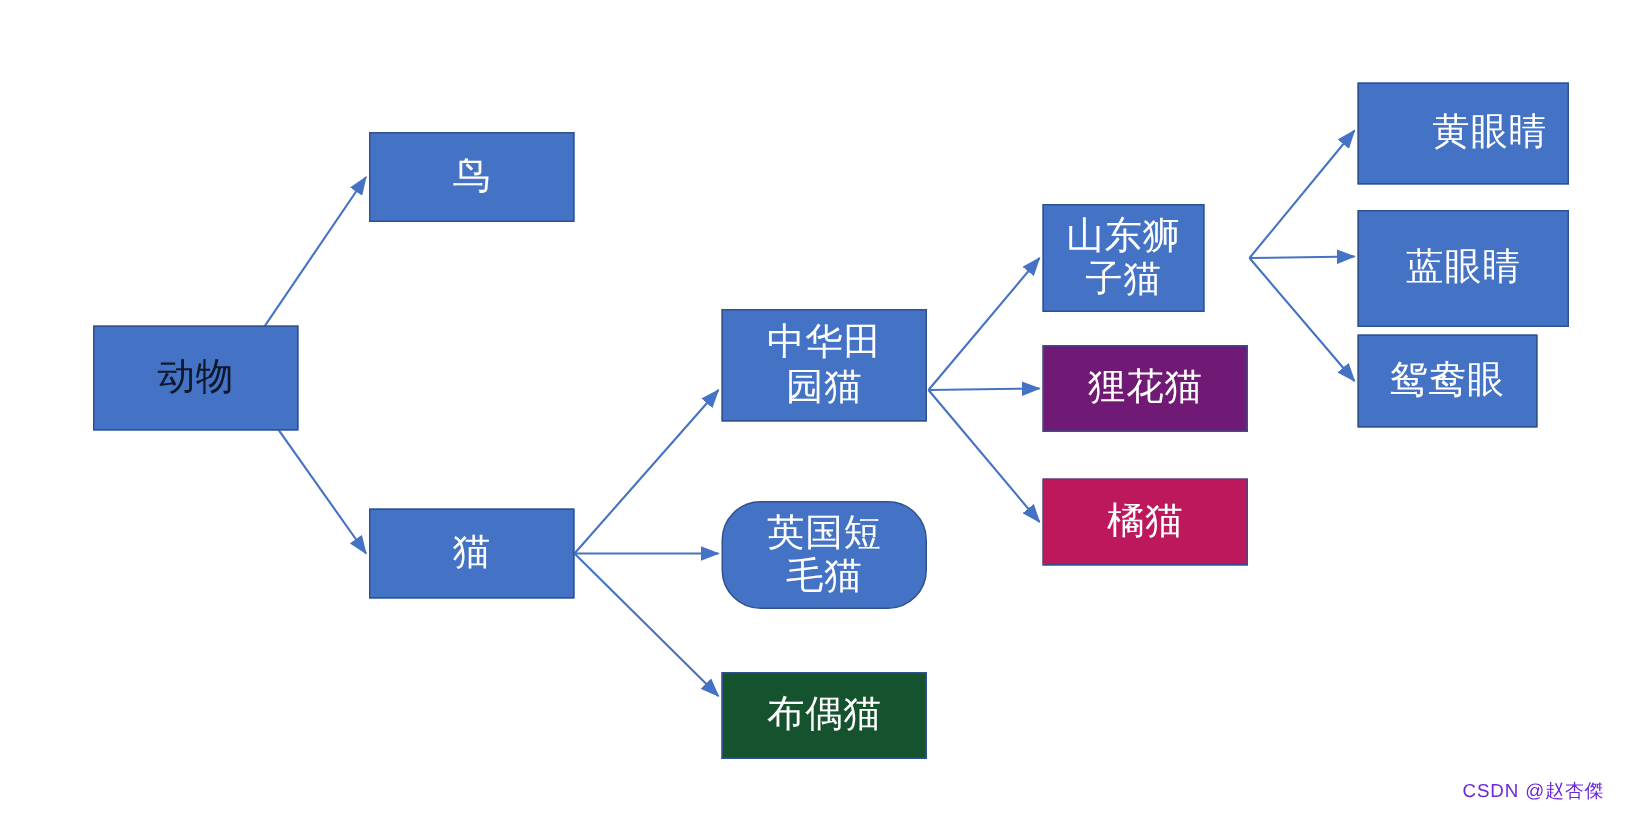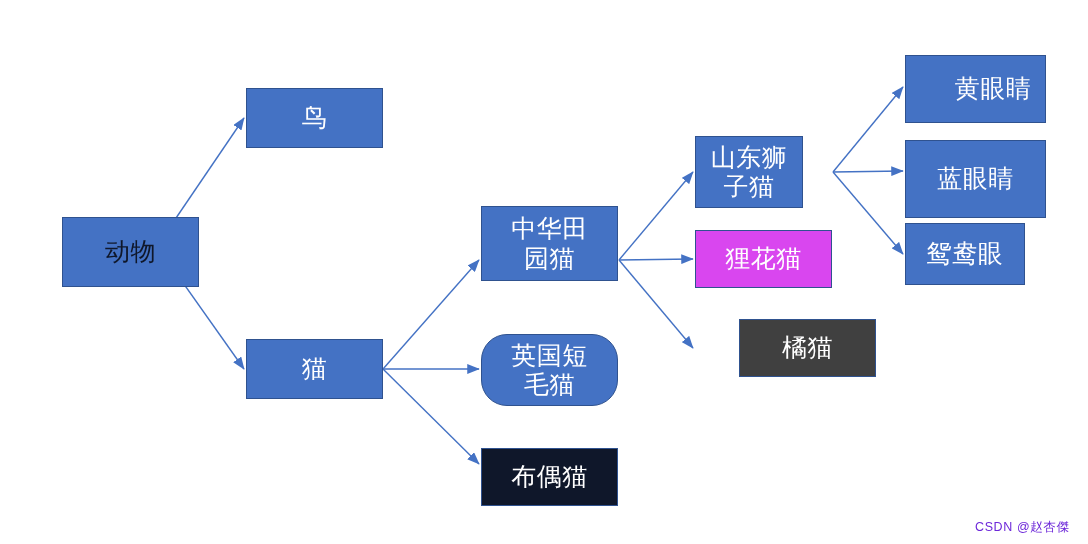--- a/index.html
+++ b/index.html
@@ -75,25 +75,25 @@
   </svg>
 
   <div id="node-layer">
       <div class="node" style="left: 20px; top: 217px; width: 137px; height: 70px; background: rgb(68, 114, 196); border-color: rgb(47, 82, 143); color: #0f172a; margin-left: 42px;">动物</div>
       <div class="node" style="left: 246px; top: 88px; width: 137px; height: 60px; background: rgb(68, 114, 196); border-color: rgb(47, 82, 143); color: rgb(255, 255, 255);">鸟</div>
       <div class="node" style="left: 246px; top: 339px; width: 137px; height: 60px; background: rgb(68, 114, 196); border-color: rgb(47, 82, 143); color: rgb(255, 255, 255);">猫</div>
       <div class="node" style="left: 481px; top: 206px; width: 137px; height: 75px; background: rgb(68, 114, 196); border-color: rgb(47, 82, 143); color: rgb(255, 255, 255);">中华田
 园猫</div>
       <div class="node" style="left: 481px; top: 334px; width: 137px; height: 72px; background: rgb(68, 114, 196); border-color: rgb(47, 82, 143); color: rgb(255, 255, 255); border-radius: 26px;">英国短
 毛猫</div>
-      <div class="node" style="left: 481px; top: 448px; width: 137px; height: 58px; background: #0f172a; border-color: rgb(47, 82, 143); color: rgb(255, 255, 255);">布偶猫</div>
+      <div class="node" style="left: 481px; top: 448px; width: 137px; height: 58px; background: #14532d; border-color: rgb(47, 82, 143); color: rgb(255, 255, 255);">布偶猫</div>
       <div class="node" style="left: 695px; top: 136px; width: 108px; height: 72px; background: rgb(68, 114, 196); border-color: rgb(47, 82, 143); color: rgb(255, 255, 255);">山东狮
 子猫</div>
-      <div class="node" style="left: 695px; top: 230px; width: 137px; height: 58px; background: #d946ef; border-color: rgb(47, 82, 143); color: rgb(255, 255, 255);">狸花猫</div>
-      <div class="node" style="left: 695px; top: 319px; width: 137px; height: 58px; background: #404040; border-color: rgb(47, 82, 143); color: rgb(255, 255, 255); margin-left: 44px;">橘猫</div>
+      <div class="node" style="left: 695px; top: 230px; width: 137px; height: 58px; background: #701a75; border-color: rgb(47, 82, 143); color: rgb(255, 255, 255);">狸花猫</div>
+      <div class="node" style="left: 695px; top: 319px; width: 137px; height: 58px; background: #be185d; border-color: rgb(47, 82, 143); color: rgb(255, 255, 255);">橘猫</div>
       <div class="node" style="left: 905px; top: 55px; width: 141px; height: 68px; background: rgb(68, 114, 196); border-color: rgb(47, 82, 143); color: rgb(255, 255, 255); padding-left: 35px;">黄眼睛</div>
       <div class="node" style="left: 905px; top: 140px; width: 141px; height: 78px; background: rgb(68, 114, 196); border-color: rgb(47, 82, 143); color: rgb(255, 255, 255);">蓝眼睛</div>
       <div class="node" style="left: 905px; top: 223px; width: 120px; height: 62px; background: rgb(68, 114, 196); border-color: rgb(47, 82, 143); color: rgb(255, 255, 255);">鸳鸯眼</div>
     </div>
 
   <div class="watermark" style="left: 975px; top: 519px; color: #6d28d9;">CSDN @赵杏傑</div>
 
 </div>
 
 </body></html>

